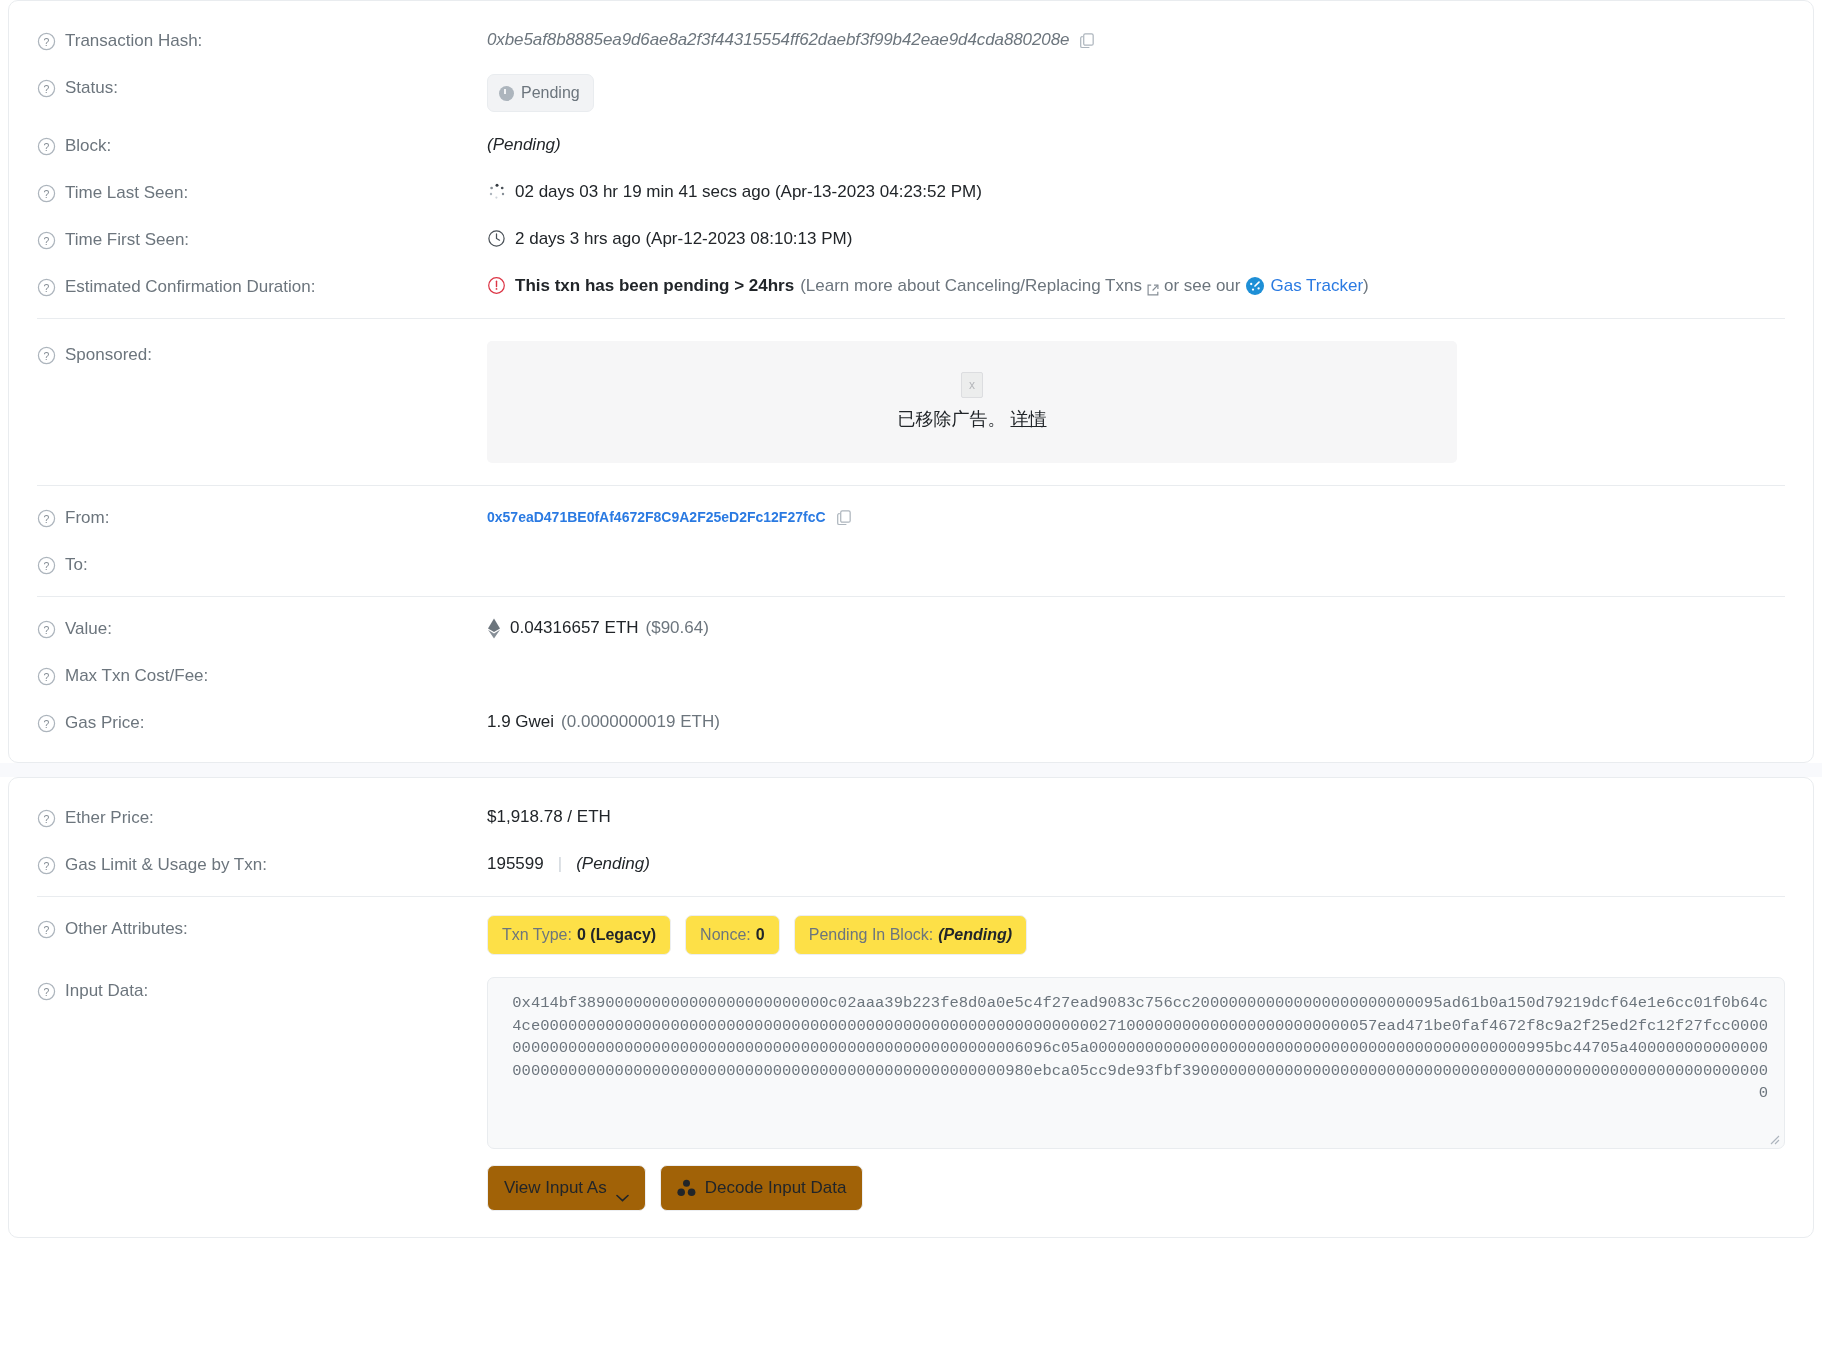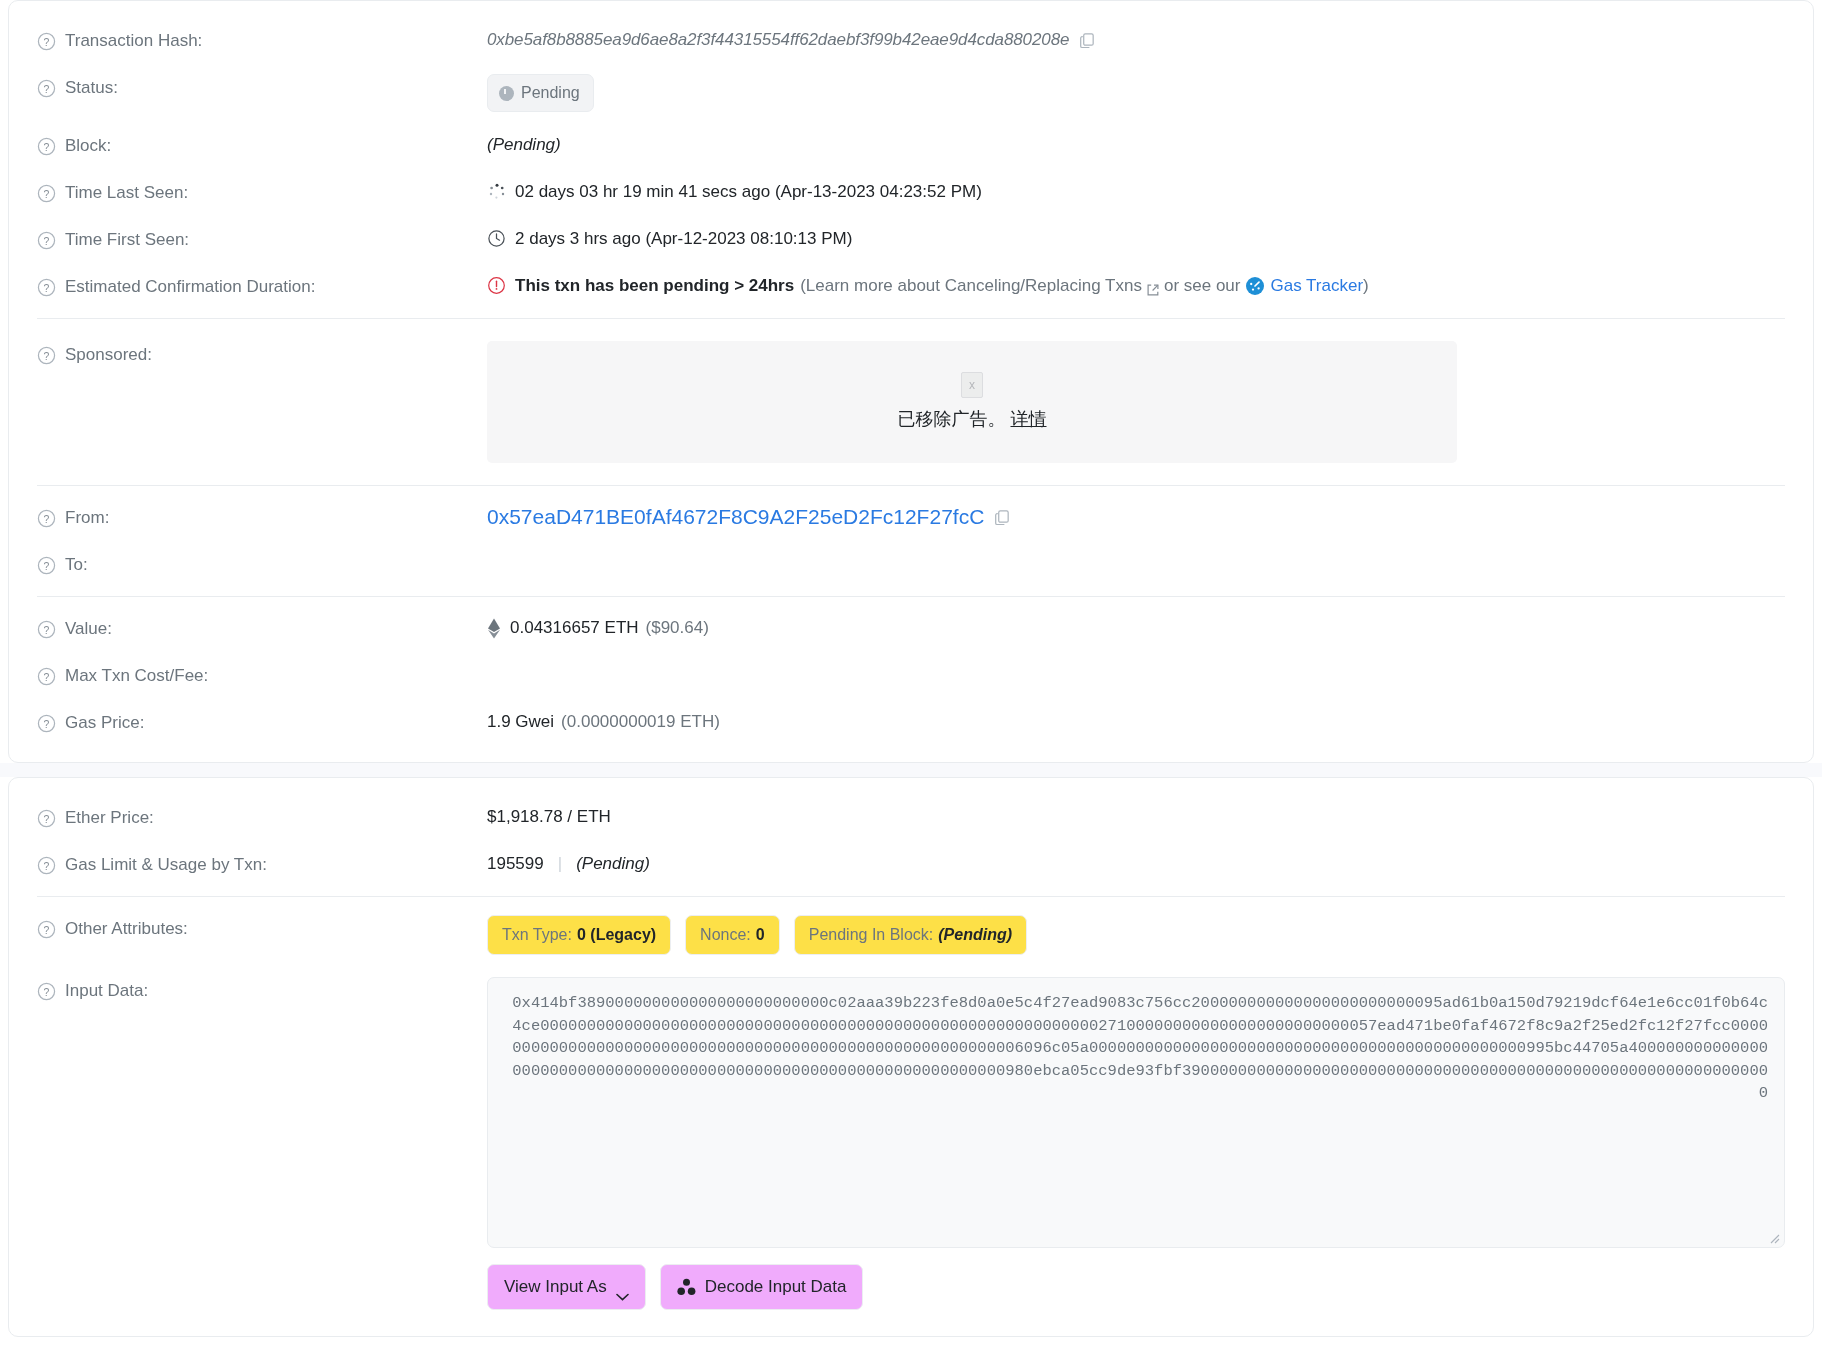--- a/index.html
+++ b/index.html
@@ -114,21 +114,21 @@
     vertical-align: -4px;
   }
   .icon-inline svg { display: block; }
 
   .spinner-icon {
     display: inline-block;
     width: 20px; height: 20px;
     margin-right: 8px;
     vertical-align: -3px;
   }
-  .link-addr { color: #2a7ae2; font-size: 21px; cursor: pointer; }
+  .link-addr { color: #2a7ae2; font-size: 14px; cursor: pointer; font-weight: bold; }
 
   .gas-tracker-link { color: #2a7ae2; cursor: pointer; }
 
   .ext-icon {
     display: inline-block;
     width: 14px; height: 14px;
     margin: 0 4px 0 4px;
     vertical-align: -1px;
   }
 
@@ -201,21 +201,21 @@
     padding: 6px 14px;
     font-size: 16px;
     color: #6c757d;
     margin-right: 14px;
   }
   .attr-pill b { color: #212529; font-weight: bold; margin-left: 5px; }
   .attr-pill .pend { color: #212529; font-style: italic; font-weight: bold; margin-left: 5px; }
 
   .input-box {
     width: 1298px;
-    height: 271px;
+    height: 172px;
     background: #f8f9fa;
     border: 1px solid #e9ecef;
     border-radius: 7px;
     padding: 14px 16px;
     font-family: "Liberation Mono", monospace;
     font-size: 15.5px;
     line-height: 22.5px;
     color: #6c757d;
     word-break: break-all;
     overflow: hidden;
@@ -229,21 +229,21 @@
     color: #adb5bd;
     font-size: 13px;
     line-height: 13px;
   }
 
   .btn-row { display: flex; gap: 14px; padding-top: 16px; }
   .btn {
     display: inline-flex;
     align-items: center;
     gap: 9px;
-    background: #f0abfc;
+    background: #a16207;
     border: 1px solid #eceef1;
     border-radius: 7px;
     padding: 9px 16px;
     font-size: 17px;
     color: #212529;
     cursor: pointer;
   }
   .chev {
     width: 13px; height: 8px;
     display: inline-block;

